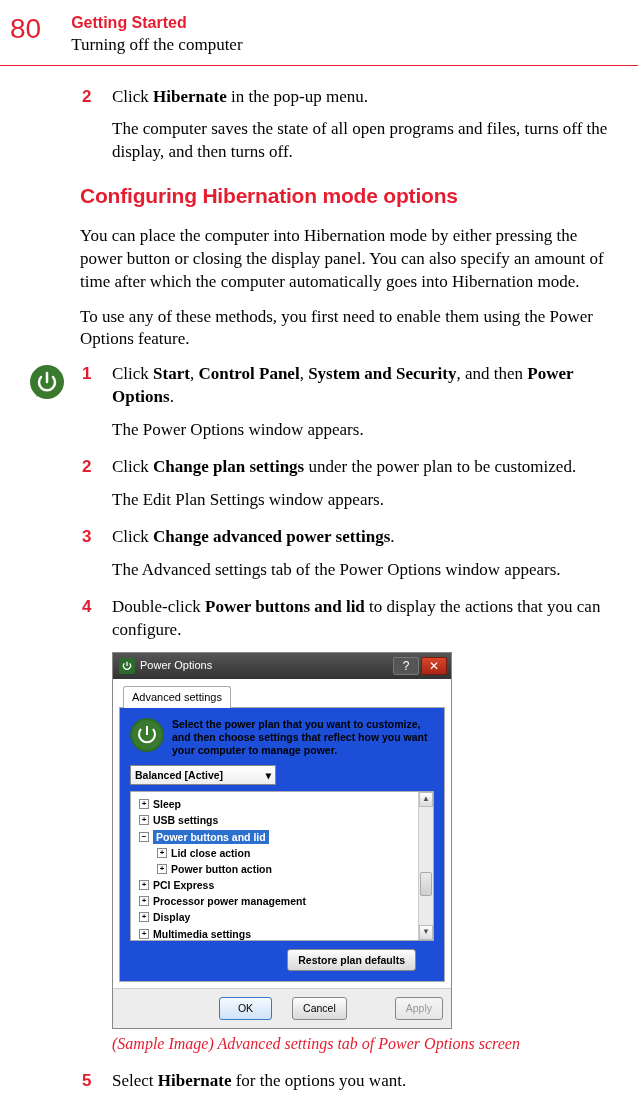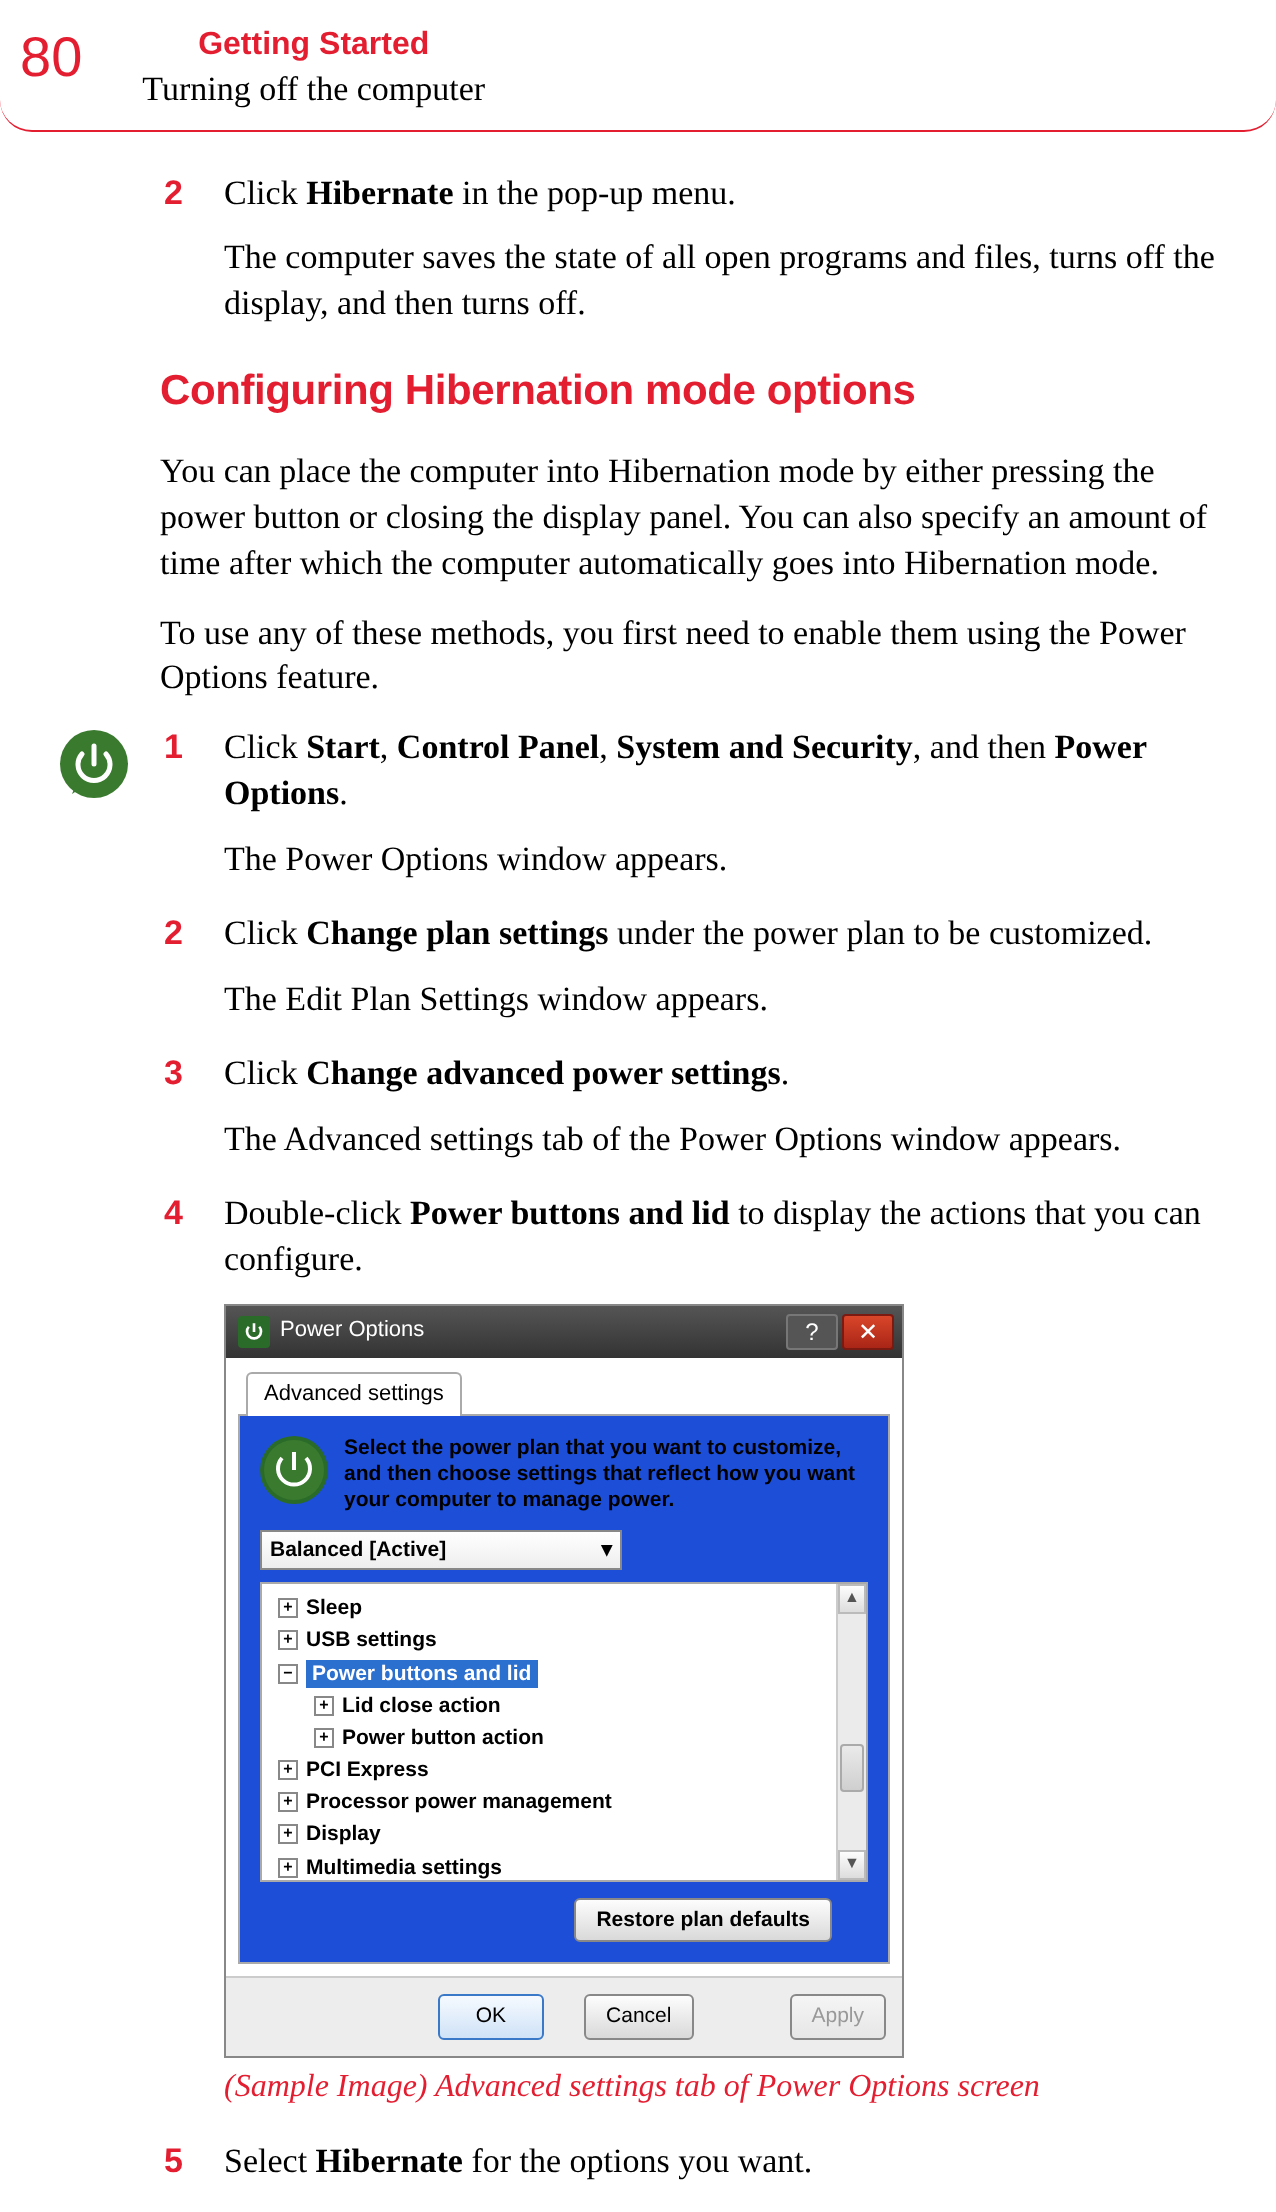--- a/index.html
+++ b/index.html
@@ -14,30 +14,29 @@
       position: relative;
     }
     .page-header {
       display: flex;
       align-items: flex-start;
       padding-top: 10px;
       padding-left: 10px;
       border-bottom: 1px solid #e41e31;
       padding-bottom: 8px;
       margin-bottom: 20px;
-      border-radius: 16px;
     }
     .page-number {
       font-size: 28px;
       font-weight: 400;
       color: #e41e31;
       font-family: Arial, Helvetica, sans-serif;
       margin-right: 30px;
     }
-    .header-titles { padding-top: 2px; text-align: center; }
+    .header-titles { padding-top: 2px; }
     .chapter-title {
       color: #e41e31;
       font-family: Arial, Helvetica, sans-serif;
       font-size: 16px;
       font-weight: bold;
     }
     .section-title {
       font-size: 17px;
       color: #000;
     }
@@ -139,21 +138,21 @@
     }
     .desc-row { display:flex; gap:8px; margin-bottom:8px; }
     .desc-icon {
       width:34px; height:34px; background:#2a6b2a; border-radius:50%;
       flex-shrink:0; position:relative; overflow:hidden;
     }
     .desc-text { font-size:10.5px; line-height:1.25; }
     .dropdown {
       border:1px solid #888; background:linear-gradient(#fff,#eee);
       padding:2px 4px; display:flex; justify-content:space-between; align-items:center;
-      width: 181px; margin-bottom:6px; font-size:10.5px;
+      width: 146px; margin-bottom:6px; font-size:10.5px;
     }
     .tree {
       border:1px solid #aaa; background:#fff; height:150px; position:relative; overflow:hidden;
     }
     .tree-inner { padding:4px 0 4px 4px; font-size:10.5px; }
     .tree-item { display:flex; align-items:center; gap:4px; padding:1px 0; }
     .node-box {
       width:10px; height:10px; border:1px solid #888; display:flex;
       align-items:center; justify-content:center; font-size:8px; line-height:1;
       background:#fff; flex-shrink:0;

